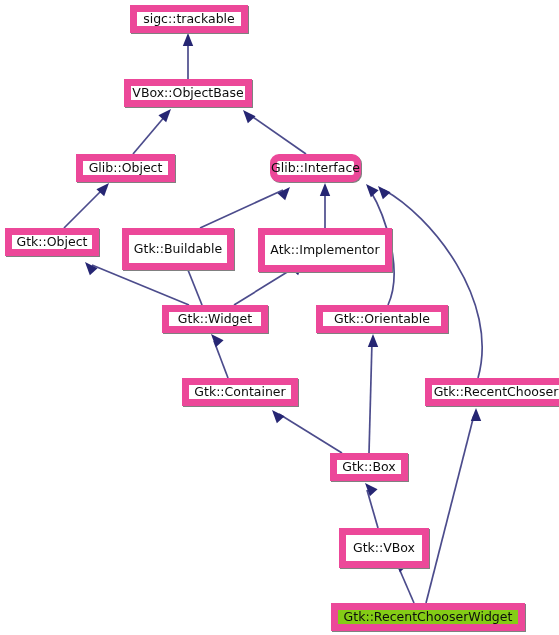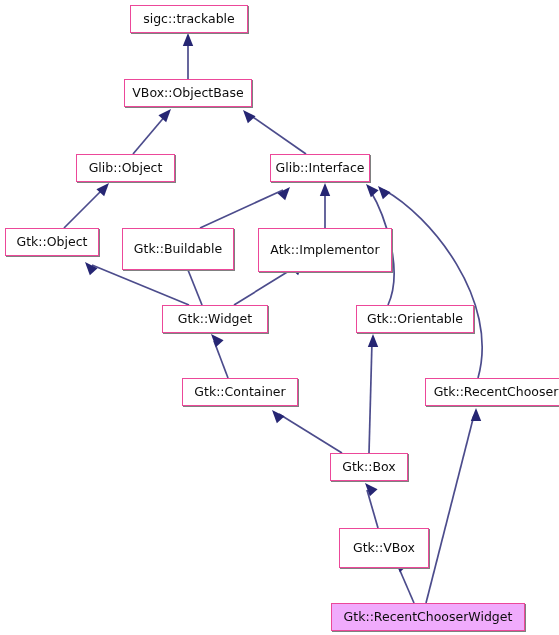--- a/index.html
+++ b/index.html
@@ -21,34 +21,34 @@
     position: absolute;
     left: 0;
     top: 0;
     width: 559px;
     height: 635px;
   }
   .node {
     position: absolute;
     box-sizing: border-box;
     background: #ffffff;
-    border: 1px solid #ec4899;
+    border: 7px solid #ec4899;
     box-shadow: 1px 1px 0 0 #808080;
     display: flex;
     align-items: center;
     justify-content: center;
     font-size: 12.5px;
     color: #0d0d0d;
     line-height: 1;
     white-space: nowrap;
     letter-spacing: 0px;
     z-index: 5;
   }
   .node.highlight {
-    background: #f0abfc;
+    background: #84cc16;
   }
   .node-label {
     display: block;
     padding: 0 2px;
   }
 </style>
 </head>
 <body>
 
 <div id="diagram-root">
@@ -127,36 +127,36 @@
   <div id="node-layer">
       <div class="node" style="left: 130px; top: 5px; width: 118px; height: 28px;">
         <span class="node-label">sigc::trackable</span>
       </div>
       <div class="node" style="left: 124px; top: 79px; width: 128px; height: 28px;">
         <span class="node-label">VBox::ObjectBase</span>
       </div>
       <div class="node" style="left: 76px; top: 154px; width: 99px; height: 28px;">
         <span class="node-label">Glib::Object</span>
       </div>
-      <div class="node" style="left: 270px; top: 154px; width: 100px; height: 28px;">
+      <div class="node" style="left: 270px; top: 154px; width: 91px; height: 28px; border-radius: 9px;">
         <span class="node-label">Glib::Interface</span>
       </div>
       <div class="node" style="left: 5px; top: 228px; width: 94px; height: 28px; text-align: center;">
         <span class="node-label">Gtk::Object</span>
       </div>
       <div class="node" style="left: 122px; top: 228px; width: 112px; height: 42px;">
         <span class="node-label">Gtk::Buildable</span>
       </div>
       <div class="node" style="left: 258px; top: 228px; width: 134px; height: 44px;">
         <span class="node-label">Atk::Implementor</span>
       </div>
       <div class="node" style="left: 162px; top: 305px; width: 106px; height: 28px;">
         <span class="node-label">Gtk::Widget</span>
       </div>
-      <div class="node" style="left: 316px; top: 305px; width: 118px; height: 28px; margin-left: 40px;">
+      <div class="node" style="left: 316px; top: 305px; width: 132px; height: 28px;">
         <span class="node-label">Gtk::Orientable</span>
       </div>
       <div class="node" style="left: 182px; top: 378px; width: 116px; height: 28px;">
         <span class="node-label">Gtk::Container</span>
       </div>
       <div class="node" style="left: 425px; top: 378px; width: 142px; height: 28px;">
         <span class="node-label">Gtk::RecentChooser</span>
       </div>
       <div class="node" style="left: 330px; top: 453px; width: 78px; height: 28px;">
         <span class="node-label">Gtk::Box</span>

